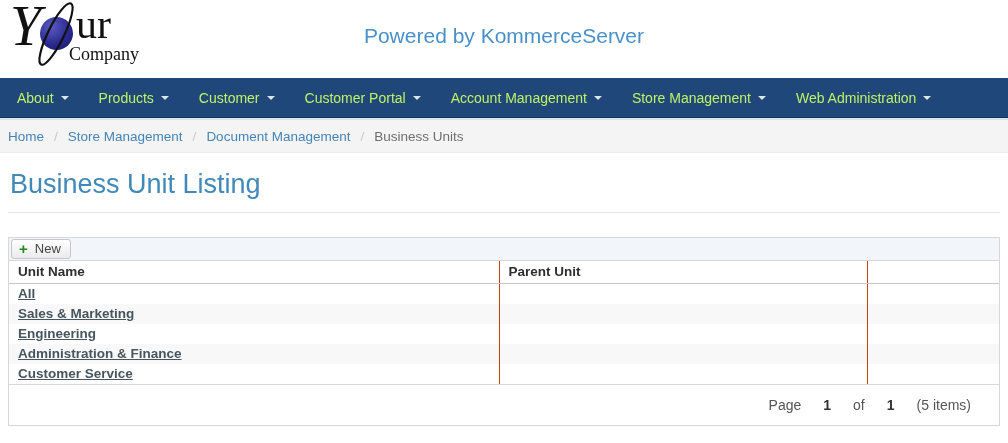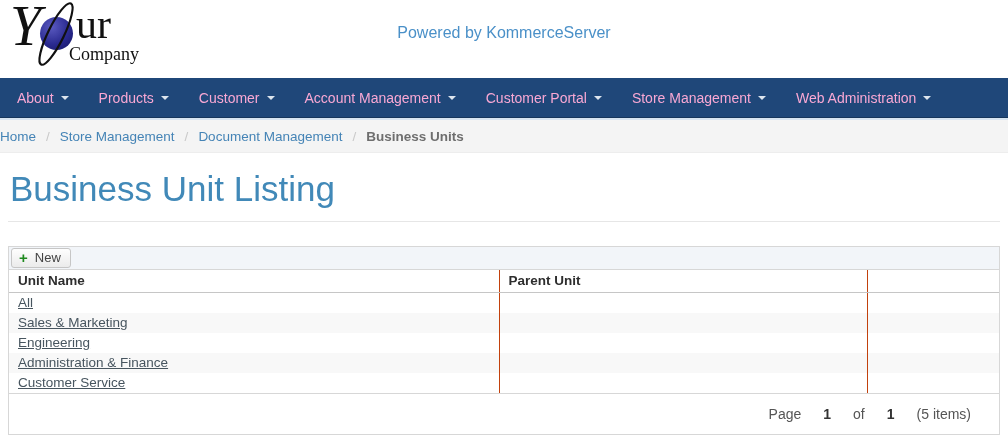--- a/index.html
+++ b/index.html
@@ -31,59 +31,59 @@
     font-size: 42px; color: #111;
   }
   .logo-company {
     position: absolute; left: 59px; top: 42px;
     font-family: "Liberation Serif", serif;
     font-size: 18px; color: #111;
   }
   .powered-by {
     position: absolute; left: 0; right: 0; top: 24px;
     text-align: center;
-    font-size: 16px; color: #4a90c8; cursor: pointer;
+    font-size: 21px; color: #4a90c8; cursor: pointer;
   }
 
   
   .navbar {
     height: 40px; background: #1f4779;
     display: flex; align-items: stretch;
     padding-left: 2px;
     border-bottom: 1px solid #16365c;
   }
   .nav-item {
     display: flex; align-items: center;
-    padding: 10px 15px; color: #f9a8d4; font-size: 14px;
+    padding: 10px 15px; color: #bef264; font-size: 14px;
     text-decoration: none; cursor: pointer; white-space: nowrap;
   }
   .caret {
     display: inline-block; margin-left: 7px;
     width: 0; height: 0;
     border-left: 4px solid transparent;
     border-right: 4px solid transparent;
     border-top: 4px solid #dde5ee;
   }
   .nav-accent { height: 2px; background: #d8e5f1; }
 
   
   .breadcrumb {
     height: 33px; background: #f4f4f4;
     display: flex; align-items: center;
-    padding-left: 0; font-size: 13.5px;
+    padding-left: 8px; font-size: 13.5px;
     border-bottom: 1px solid #ededed;
   }
   .crumb { color: #4584b6; text-decoration: none; cursor: pointer; }
-  .crumb.current { color: #6e6e6e; cursor: default; font-weight: bold; }
+  .crumb.current { color: #6e6e6e; cursor: default; }
   .crumb-sep { color: #c9c9c9; margin: 0 10px; }
 
   
   .page-title {
     margin: 16px 0 12px 10px;
-    font-size: 35px; font-weight: 500; color: #4189b8;
+    font-size: 27px; font-weight: 500; color: #4189b8;
   }
   .title-rule { border: 0; border-top: 1px solid #e6e6e6; margin: 0 8px; }
 
   
   .grid {
     margin: 24px 8px 0 8px;
     border: 1px solid #d7d7d7;
     font-size: 13.5px;
   }
   .grid-toolbar {
@@ -103,21 +103,21 @@
 
   table.units { width: 100%; border-collapse: collapse; table-layout: fixed; }
   table.units th {
     text-align: left; font-weight: bold; color: #2e2e2e;
     background: #ffffff;
     padding: 3px 9px 4px 9px;
     border-bottom: 1px solid #c6c6c6;
     cursor: pointer;
   }
   table.units th + th, table.units td + td { border-left: 1px solid #c2410c; }
-  table.units td { padding: 2px 9px 3px 9px; height: 20px; }
+  table.units td { padding: 2px 9px 3px 9px; height: 20px; font-weight: bold; }
   table.units tbody tr:nth-child(even) { background: #f8f8f8; }
   .row-link { color: #47555f; text-decoration: underline; cursor: pointer; }
 
   .grid-pager {
     height: 41px; background: #ffffff;
     border-top: 1px solid #d7d7d7;
     display: flex; align-items: center; justify-content: flex-end;
     padding-right: 10px;
     font-size: 14px; color: #555;
   }
@@ -147,25 +147,25 @@
     </a>
     <a class="nav-item">
       <span>Products</span>
       <span class="caret"></span>
     </a>
     <a class="nav-item">
       <span>Customer</span>
       <span class="caret"></span>
     </a>
     <a class="nav-item">
+      <span>Customer Portal</span>
+      <span class="caret"></span>
+    </a>
+    <a class="nav-item">
       <span>Account Management</span>
-      <span class="caret"></span>
-    </a>
-    <a class="nav-item">
-      <span>Customer Portal</span>
       <span class="caret"></span>
     </a>
     <a class="nav-item">
       <span>Store Management</span>
       <span class="caret"></span>
     </a>
     <a class="nav-item">
       <span>Web Administration</span>
       <span class="caret"></span>
     </a>

